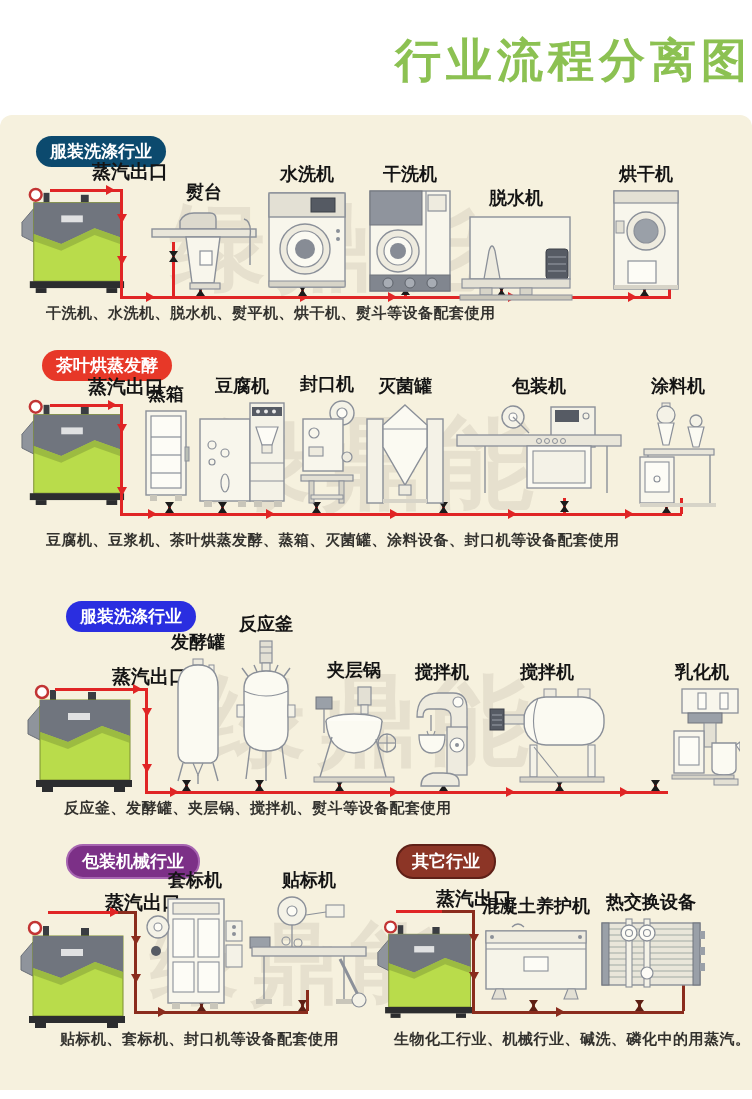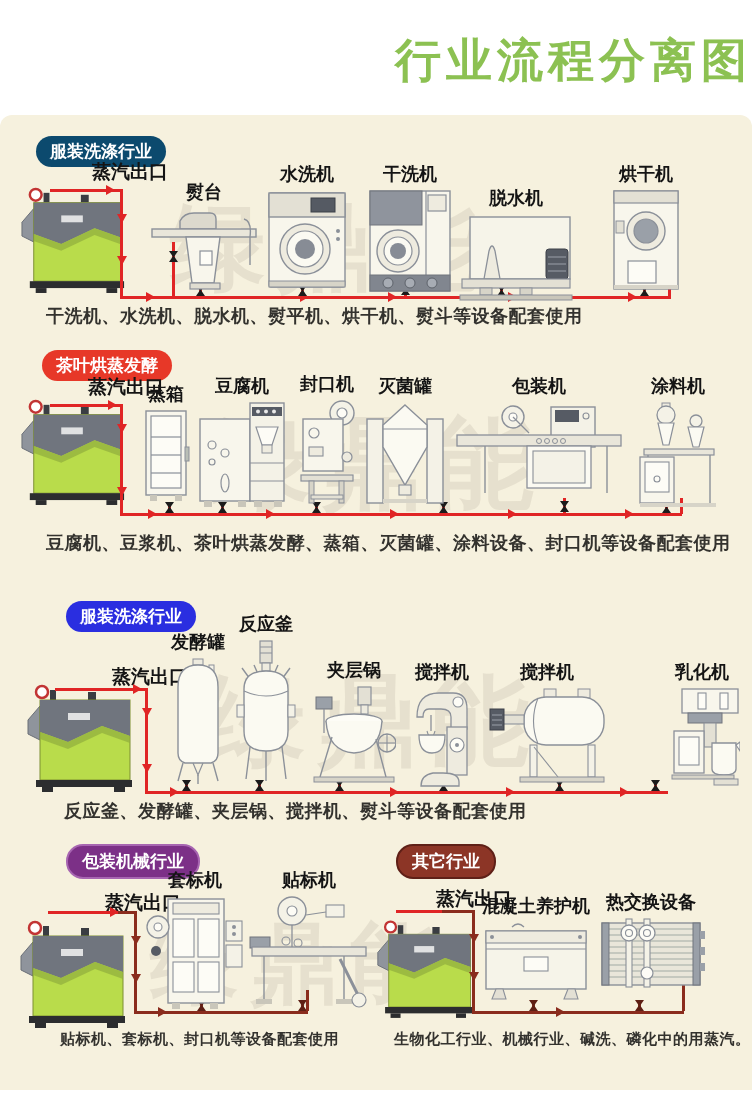--- a/index.html
+++ b/index.html
@@ -7,21 +7,21 @@
   body{position:relative;font-family:"Liberation Sans","DejaVu Sans",sans-serif;background:#ffffff;overflow:hidden}
   .canvas{position:absolute;left:0;top:115px;width:752px;height:975px;background:#f6f1de;border-radius:12px 12px 0 0}
   .page-title{position:absolute;top:30px;left:0;width:752px;text-align:right;font-size:46px;font-weight:bold;color:#8cc152;letter-spacing:5px}
   .badge{position:absolute;color:#fff;font-weight:bold;font-size:17px;padding:4px 14px;border-radius:17px;white-space:nowrap}
   .badge.b1{background:#0c4a6e}
   .badge.b2{background:#e73828}
   .badge.b3{background:#2a2ee0}
   .badge.b4{background:#7c3087;border:2px solid #a765b1}
   .badge.b5{background:#8c3526;border:2px solid #5f2017}
   .steam{position:absolute;font-size:19px;font-weight:bold;color:#141414;white-space:nowrap}
-  .caption{position:absolute;font-size:18px;font-weight:bold;color:#33322e;letter-spacing:.5px;white-space:nowrap}
+  .caption{position:absolute;font-size:15px;font-weight:bold;color:#33322e;letter-spacing:.5px;white-space:nowrap}
   .caption.small{font-size:15px}
   .machine{position:absolute;display:flex;flex-direction:column;align-items:center;gap:3px}
   .machine .mlabel{font-size:18px;font-weight:bold;color:#141414;white-space:nowrap}
   .pipe{position:absolute;display:block;background:#e02525}
   .pipe.dk{background:#8a2c1d}
   .ar{position:absolute;display:block;width:0;height:0}
   .ar.r{border-top:5px solid transparent;border-bottom:5px solid transparent;border-left:9px solid #e02525}
   .ar.d{border-left:5px solid transparent;border-right:5px solid transparent;border-top:9px solid #e02525}
   .ar.r.dk2{border-left-color:#8a2c1d;background:none}
   .ar.d.dk2{border-top-color:#8a2c1d;background:none}

